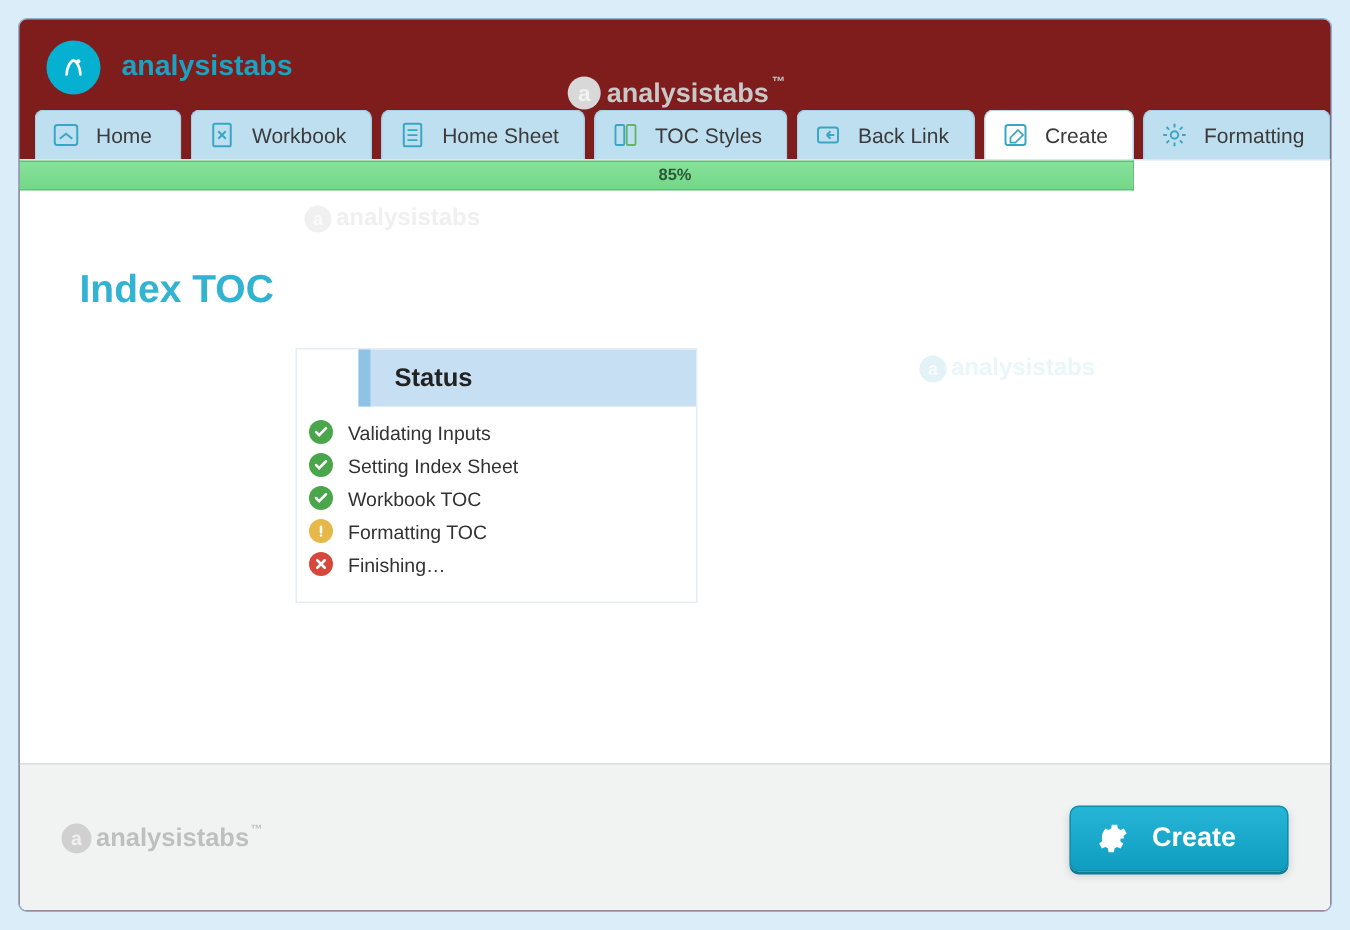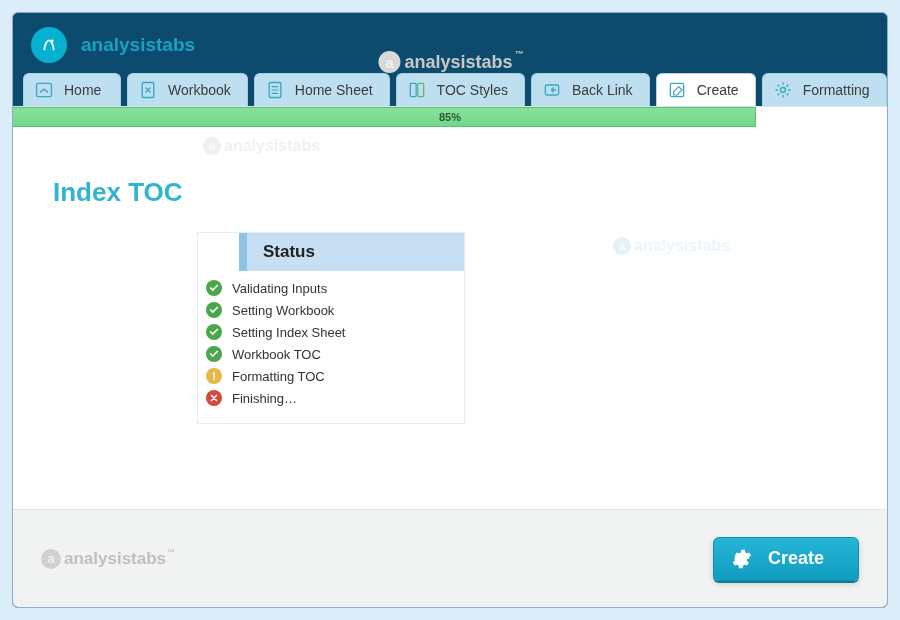--- a/index.html
+++ b/index.html
@@ -4,21 +4,21 @@
 <style>
   * { box-sizing: border-box; margin: 0; padding: 0; }
   html, body { width: 900px; height: 620px; font-family: Arial, Helvetica, sans-serif; }
   body {
     background: #daedf8;
     padding: 12px;
   }
   .window {
     width: 876px;
     height: 596px;
-    background: #0c4a6e;
+    background: #7f1d1d;
     border: 1px solid #8faecd;
     border-radius: 6px;
     display: flex;
     flex-direction: column;
     position: relative;
     overflow: hidden;
   }
   
   .header {
     display: flex;
@@ -338,28 +338,20 @@
               </svg>
             </span>
             <span>Validating Inputs</span>
           </div>
           <div class="status-row">
             <span class="status-icon st-ok">
               <svg viewBox="0 0 12 12">
                 <path d="M2 6l2.5 2.5L10 3" stroke="#fff" stroke-width="2" fill="none" stroke-linecap="round"></path>
               </svg>
             </span>
-            <span>Setting Workbook</span>
-          </div>
-          <div class="status-row">
-            <span class="status-icon st-ok">
-              <svg viewBox="0 0 12 12">
-                <path d="M2 6l2.5 2.5L10 3" stroke="#fff" stroke-width="2" fill="none" stroke-linecap="round"></path>
-              </svg>
-            </span>
             <span>Setting Index Sheet</span>
           </div>
           <div class="status-row">
             <span class="status-icon st-ok">
               <svg viewBox="0 0 12 12">
                 <path d="M2 6l2.5 2.5L10 3" stroke="#fff" stroke-width="2" fill="none" stroke-linecap="round"></path>
               </svg>
             </span>
             <span>Workbook TOC</span>
           </div>

